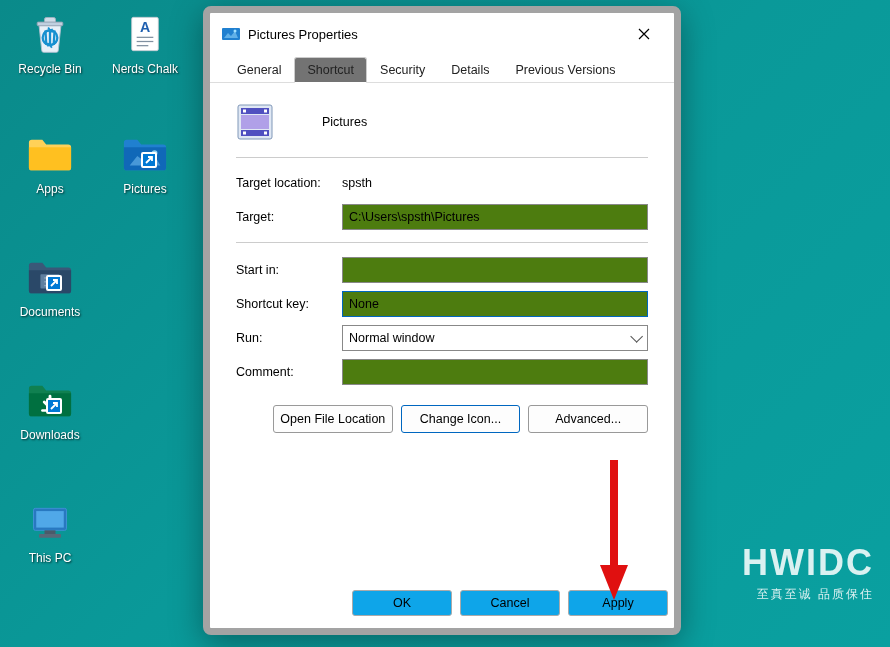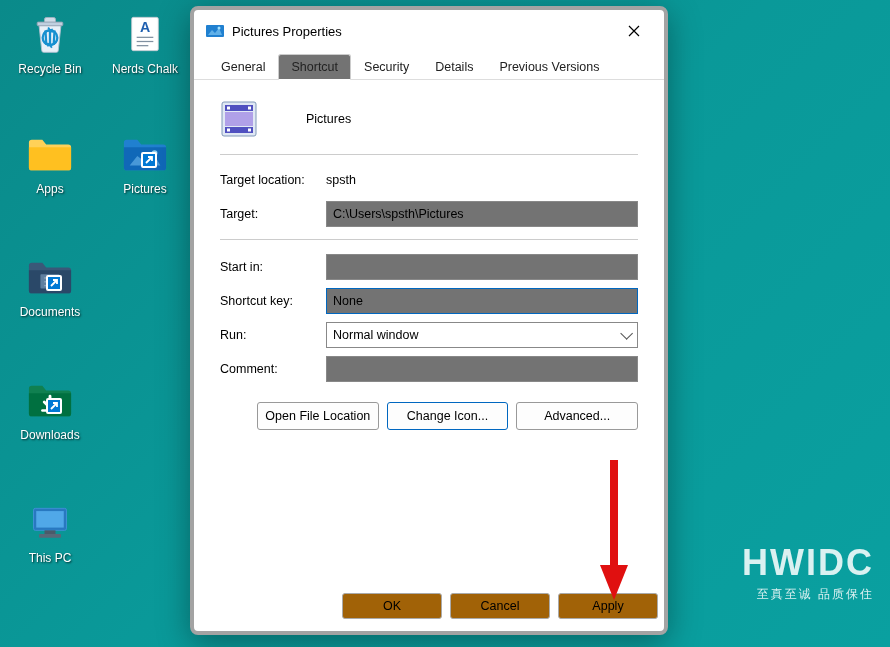--- a/index.html
+++ b/index.html
@@ -10,51 +10,51 @@
   .desktop-icon { position: absolute; width: 90px; text-align: center; cursor: pointer; }
   .desktop-icon .icon-img { width: 48px; height: 48px; margin: 0 auto 4px; display: flex; align-items: center; justify-content: center; }
   .desktop-icon .label { color: #fff; font-size: 12px; text-shadow: 1px 1px 2px rgba(0,0,0,0.7); white-space: nowrap; }
 
   
   .folder-svg { width: 46px; height: 40px; }
   .shortcut-arrow { position: absolute; bottom: 10px; left: 20px; width: 16px; height: 16px; background: #0078d4; border-radius: 2px; border: 2px solid #fff; display: flex; align-items: center; justify-content: center; }
   .shortcut-arrow svg { width: 10px; height: 10px; }
 
   
-  .dialog { position: absolute; left: 190px; top: 6px; width: 478px; height: 629px; background: #fff; border: 4px solid #a3a3a3; border-radius: 8px; box-shadow: 0 8px 32px rgba(0,0,0,0.35); display: flex; flex-direction: column; }
+  .dialog { position: absolute; left: 203px; top: 6px; width: 478px; height: 629px; background: #fff; border: 7px solid #a3a3a3; border-radius: 8px; box-shadow: 0 8px 32px rgba(0,0,0,0.35); display: flex; flex-direction: column; }
   .title-bar { height: 42px; display: flex; align-items: center; padding: 0 12px; }
   .title-icon { width: 18px; height: 16px; margin-right: 8px; }
   .title-text { font-size: 13px; flex: 1; color: #000; }
   .close-btn { width: 36px; height: 30px; display: flex; align-items: center; justify-content: center; cursor: pointer; border-radius: 4px; }
   .close-btn svg { width: 12px; height: 12px; }
 
   .tabs { display: flex; padding: 0 14px; border-bottom: 1px solid #ddd; gap: 0; height: 28px; align-items: flex-end; }
   .tab { padding: 5px 12px 5px; font-size: 12.5px; color: #222; cursor: pointer; border: 1px solid transparent; border-bottom: none; position: relative; }
   .tab.active { border: 1px solid #ccc; border-bottom: 1px solid #fff; background: #737373; margin-bottom: -1px; border-radius: 3px 3px 0 0; }
 
   .dialog-body { padding: 14px 26px 10px; flex: 1; }
   .icon-row { display: flex; align-items: center; gap: 48px; padding: 6px 0 16px; border-bottom: 1px solid #ccc; margin-bottom: 8px; }
   .big-icon { width: 38px; height: 38px; }
 
   .field-row { display: flex; align-items: center; min-height: 34px; padding: 3px 0; }
   .field-label { width: 106px; font-size: 12.5px; color: #000; flex-shrink: 0; }
   .field-value { font-size: 12.5px; color: #000; }
-  .field-input { flex: 1; height: 26px; border: 1px solid #888; padding: 2px 6px; font-size: 12.5px; color: #000; background: #737373; }
+  .field-input { flex: 1; height: 26px; border: 1px solid #888; padding: 2px 6px; font-size: 12.5px; color: #000; background: #4d7c0f; }
   .field-input.highlight { border: 1px solid #0067c0; }
   .field-select { flex: 1; height: 26px; border: 1px solid #888; padding: 2px 24px 2px 6px; font-size: 12.5px; color: #000; background: #fff; position: relative; display: flex; align-items: center; cursor: pointer; }
   .field-select::after { content: ''; position: absolute; right: 8px; width: 8px; height: 8px; border-right: 1.5px solid #555; border-bottom: 1.5px solid #555; transform: rotate(45deg) translateY(-3px); }
 
   .divider { border: none; border-top: 1px solid #ccc; margin: 8px 0 10px; }
 
   .action-row { display: flex; gap: 8px; margin-top: 16px; padding-left: 37px; }
   .action-btn { flex: 1; height: 28px; border: 1px solid #999; background: #fdfdfd; font-size: 12.5px; cursor: pointer; border-radius: 3px; display: flex; align-items: center; justify-content: center; }
   .action-btn.highlighted { border: 1.5px solid #0067c0; }
 
   .footer-buttons { display: flex; justify-content: flex-end; gap: 8px; padding: 10px 6px 12px; }
-  .footer-btn { width: 100px; height: 26px; border: 1px solid #aaa; background: #a16207; font-size: 12.5px; cursor: pointer; border-radius: 3px; }
+  .footer-btn { width: 100px; height: 26px; border: 1px solid #aaa; background: #0ea5e9; font-size: 12.5px; cursor: pointer; border-radius: 3px; }
 
   
   .red-arrow { position: absolute; left: 600px; top: 460px; pointer-events: none; }
 
   
   .watermark { position: absolute; right: 16px; bottom: 44px; text-align: right; color: rgba(255,255,255,0.85); }
   .watermark .wm-big { font-size: 36px; font-weight: 600; letter-spacing: 2px; }
   .watermark .wm-small { font-size: 12px; margin-top: 2px; letter-spacing: 2px; }
 </style>
 </head>

